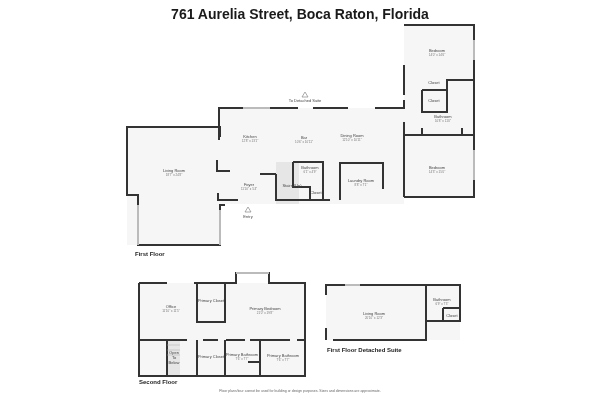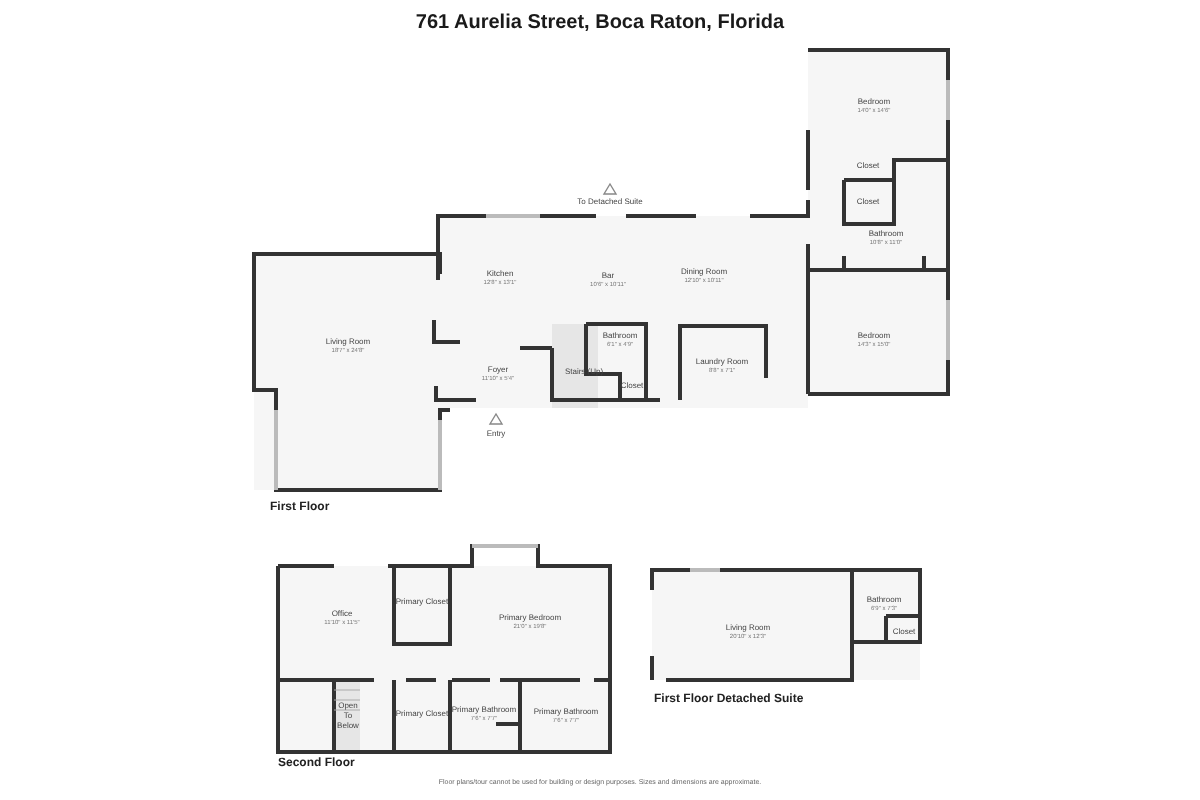--- a/index.html
+++ b/index.html
@@ -1,17 +1,17 @@
 <!DOCTYPE html>
 <html><head>
 <meta charset="utf-8">
 <style>
   html,body{margin:0;padding:0;background:#fff;}
   body{width:600px;height:400px;position:relative;overflow:hidden;font-family:"Liberation Sans",sans-serif;color:#222;}
-  .title{position:absolute;left:0;top:6px;width:600px;text-align:center;font-weight:bold;font-size:10px;color:#1a1a1a;}
+  .title{position:absolute;left:0;top:6px;width:600px;text-align:center;font-weight:bold;font-size:14px;color:#1a1a1a;}
   svg{position:absolute;left:0;top:0;}
   .lbl{position:absolute;text-align:center;font-size:4px;color:#444;line-height:5px;white-space:nowrap;transform:translateX(-50%);}
   .lbl .dim{display:block;font-size:3px;color:#777;}
   .floor{position:absolute;font-weight:bold;font-size:6px;color:#222;}
   .foot{position:absolute;left:0;top:389px;width:600px;text-align:center;font-size:3.5px;color:#666;}
 </style>
 </head>
 <body>
 
 <div class="title">761 Aurelia Street, Boca Raton, Florida</div>

